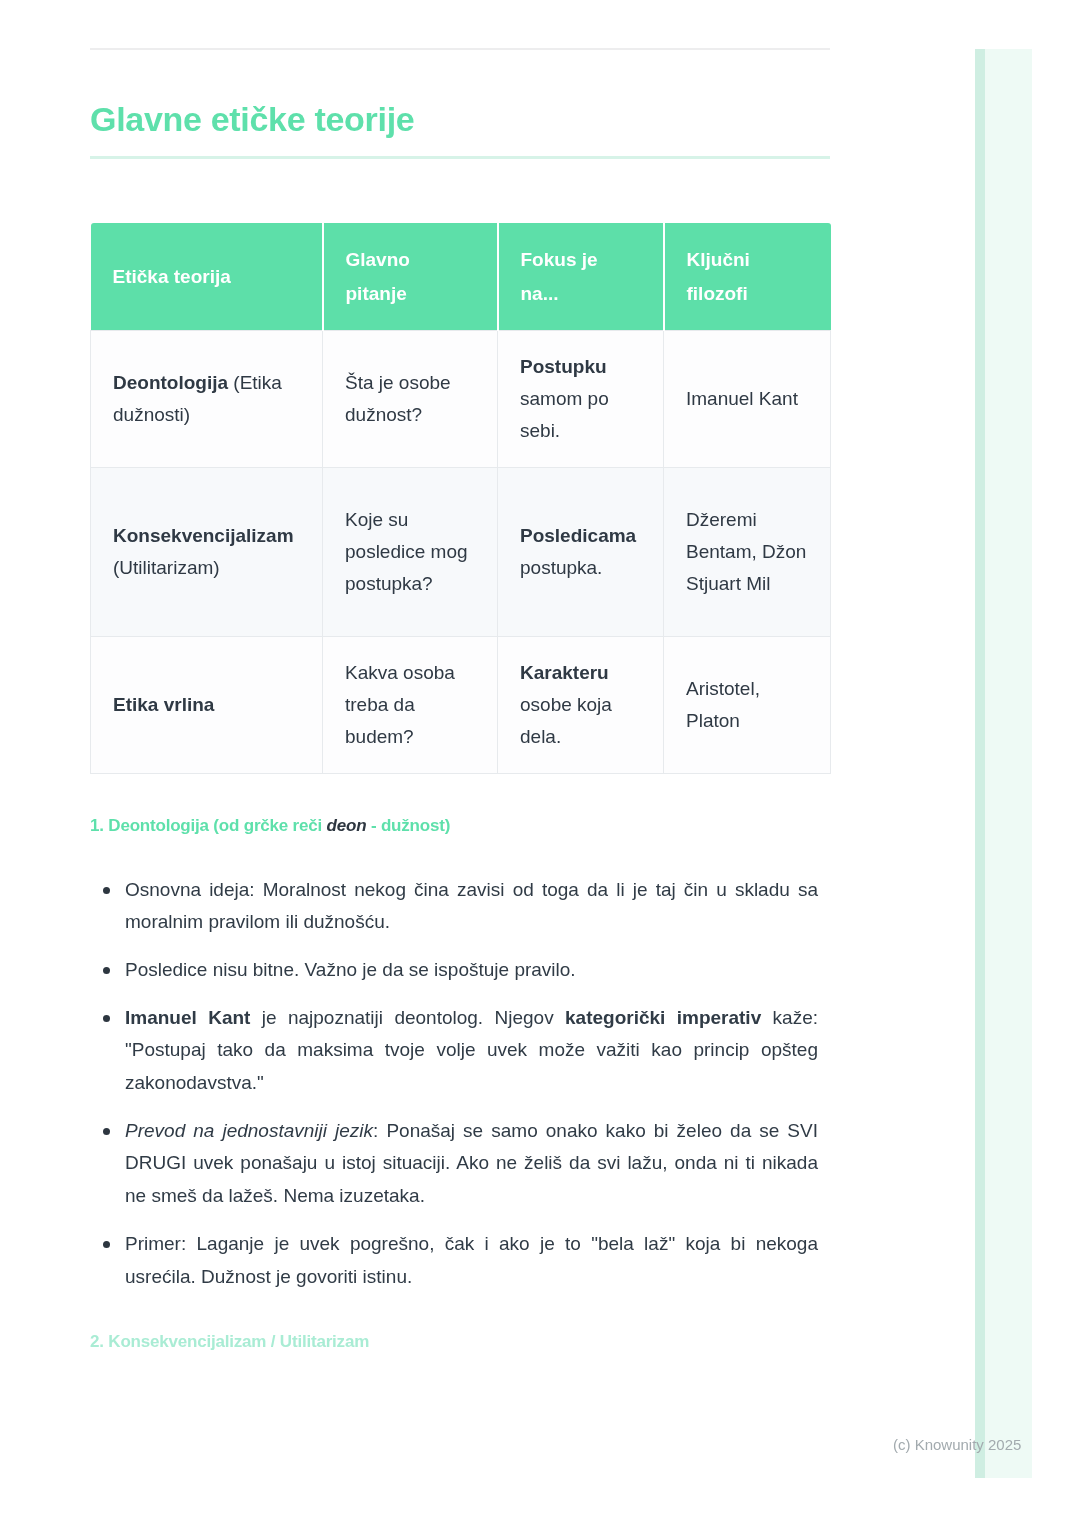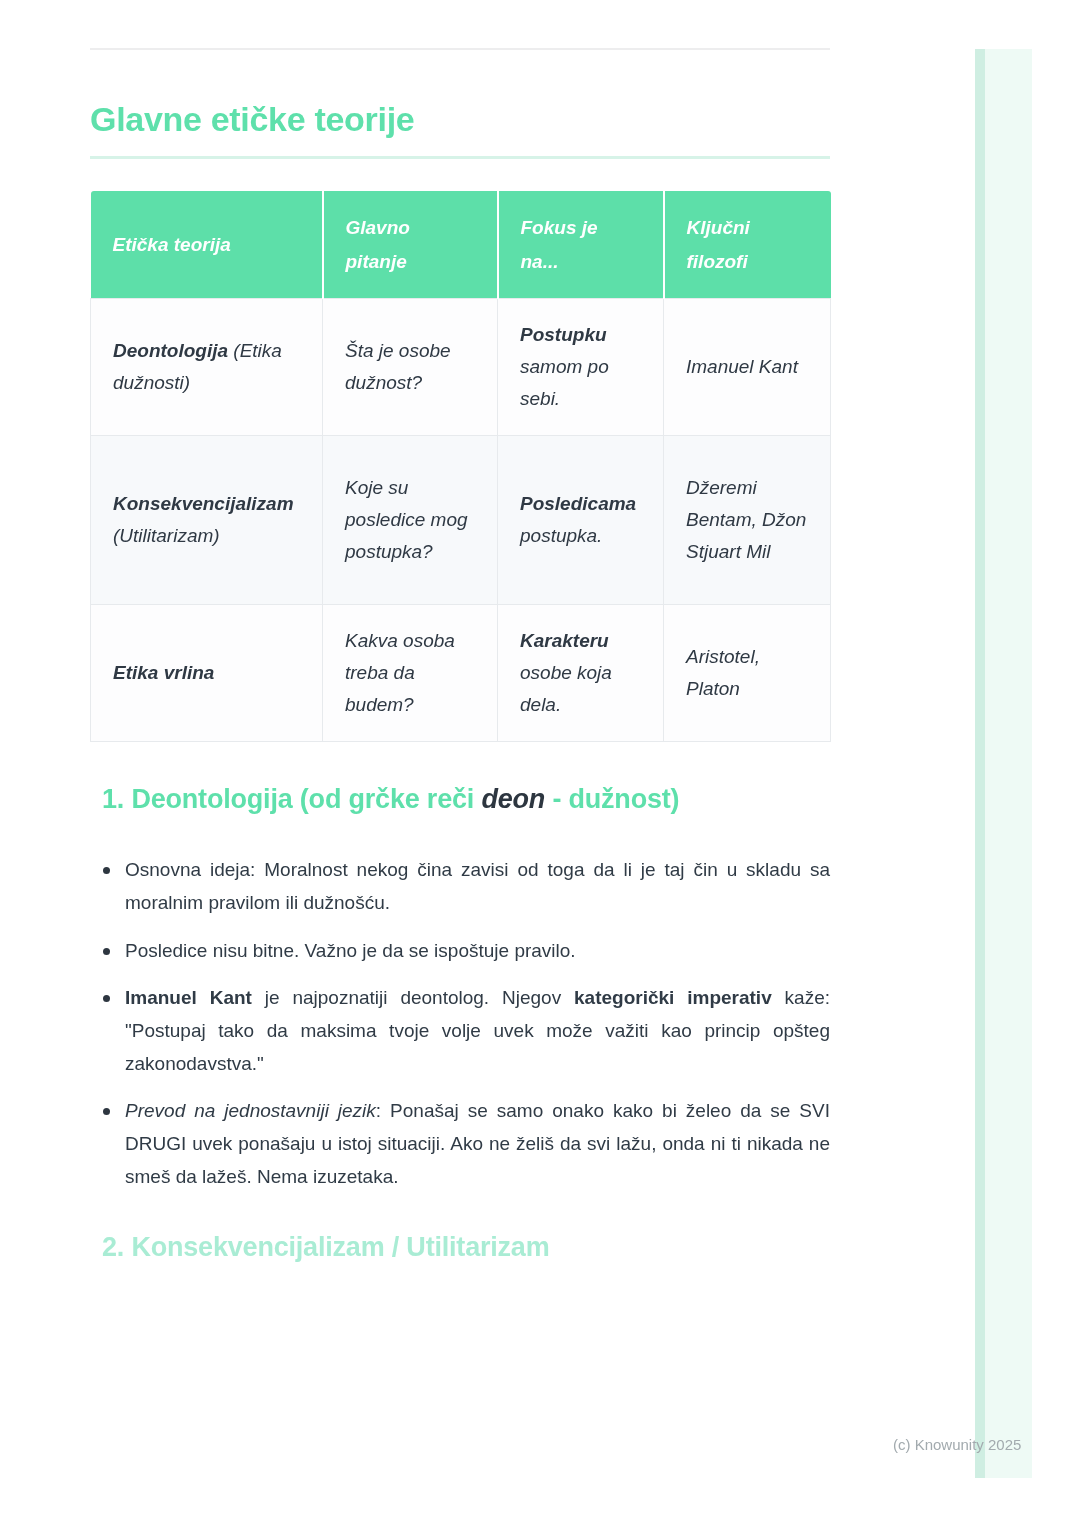--- a/index.html
+++ b/index.html
@@ -53,25 +53,24 @@
     background: #d7f3e8;
   }
   .intro {
     margin: 26px 0 0 0;
     font-size: 19px;
     line-height: 1.72;
     color: #303b46;
     text-align: justify;
   }
   table.theory-table {
-    margin-top: 32px;
+    margin-top: 64px;
     width: 740px;
     border-collapse: collapse;
     table-layout: fixed;
-    font-style: italic;
   }
   .theory-table col.c1 { width: 232px; }
   .theory-table col.c2 { width: 175px; }
   .theory-table col.c3 { width: 166px; }
   .theory-table col.c4 { width: 167px; }
   .theory-table th {
     background: #5ddfa9;
     color: #ffffff;
     font-size: 19px;
     font-weight: bold;
@@ -94,35 +93,35 @@
     border: 1px solid #e7eaed;
     background: #fdfdfe;
   }
   .theory-table tr.alt td { background: #f7f9fb; }
   .theory-table tr.r1 td { height: 95px; }
   .theory-table tr.r2 td { height: 128px; }
   .theory-table tr.r3 td { height: 94px; }
   .b { font-weight: bold; }
   .i { font-style: italic; }
   .sec-heading {
-    margin: 12px;
+    margin: 0;
     margin-top: 41px;
-    font-size: 27px;
+    font-size: 17px;
     line-height: 1.25;
     font-weight: bold;
     color: #5ee0ab;
     letter-spacing: -0.2px;
   }
   .sec-heading .dark-em {
     color: #2d3640;
     font-style: italic;
   }
   .sec-heading.faded { color: #a9ecd4; margin-top: 38px; }
   ul.bullets {
-    margin: 38px 0 0 0;
+    margin: 38px 12px 0 0;
     padding: 0;
     list-style: none;
   }
   ul.bullets li {
     position: relative;
     margin: 0 0 15px 0;
     padding-left: 35px;
     font-size: 19px;
     line-height: 1.72;
     color: #303b46;
@@ -200,20 +199,21 @@
       </tbody>
     </table>
 
     <h2 class="sec-heading"><span>1. Deontologija (od grčke reči </span><span class="dark-em">deon</span><span> - dužnost)</span></h2>
 
     <ul class="bullets">
       <li><span>Osnovna ideja: Moralnost nekog čina zavisi od toga da li je taj čin u skladu sa moralnim pravilom ili dužnošću.</span></li>
       <li><span>Posledice nisu bitne. Važno je da se ispoštuje pravilo.</span></li>
       <li><span class="b">Imanuel Kant</span><span> je najpoznatiji deontolog. Njegov </span><span class="b">kategorički imperativ</span><span> kaže: "Postupaj tako da maksima tvoje volje uvek može važiti kao princip opšteg zakonodavstva."</span></li>
       <li><span class="i">Prevod na jednostavniji jezik</span><span>: Ponašaj se samo onako kako bi želeo da se SVI DRUGI uvek ponašaju u istoj situaciji. Ako ne želiš da svi lažu, onda ni ti nikada ne smeš da lažeš. Nema izuzetaka.</span></li>
+      <li><span>Primer: Laganje je uvek pogrešno, čak i ako je to "bela laž" koja bi nekoga usrećila. Dužnost je govoriti istinu.</span></li>
     </ul>
 
     <h2 class="sec-heading faded">2. Konsekvencijalizam / Utilitarizam</h2>
 
   </div>
 
   <div class="footer-note">(c) Knowunity 2025</div>
 
 </div>
 

